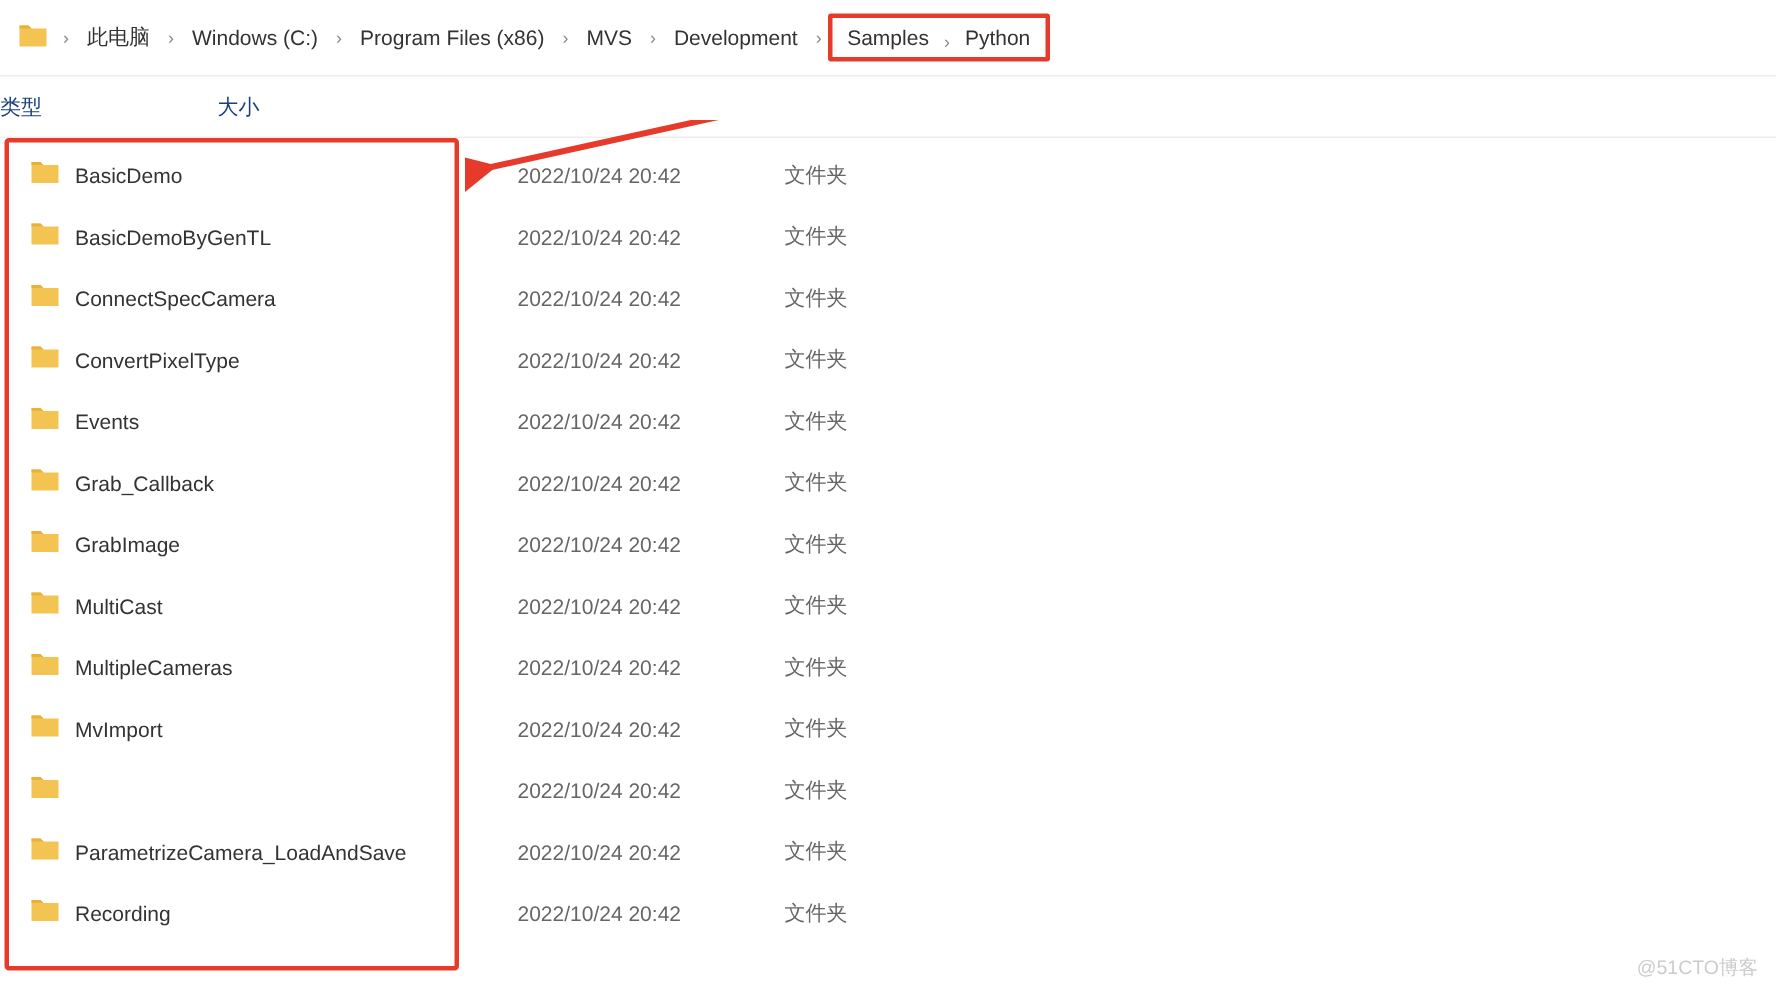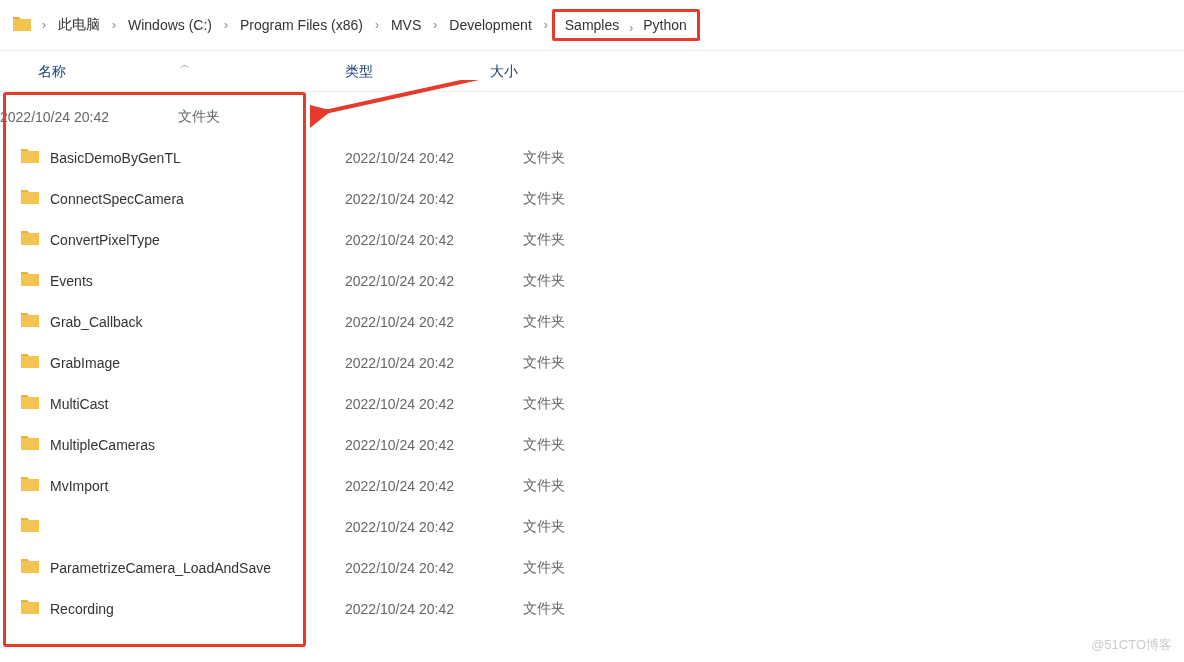--- a/index.html
+++ b/index.html
@@ -132,41 +132,44 @@
   <span class="crumb">Development</span>
   <span class="crumb-sep">›</span>
   <span class="red-box-breadcrumb">
     <span class="crumb">Samples</span>
     <span class="crumb-sep">›</span>
     <span class="crumb">Python</span>
   </span>
 </div>
 
 <div class="columns-header">
-  <div class="col-name">
-    <span>名称</span>
-    <span class="sort-arrow">︿</span>
-  </div>
   <div class="col-type">类型</div>
   <div class="col-size">大小</div>
 </div>
 
 <svg class="arrow-annotation" width="320" height="60">
   <defs>
     <marker id="ahead" markerWidth="14" markerHeight="14" refX="3" refY="7" orient="auto">
       <path d="M0 7 L14 0 L10 7 L14 14 Z" fill="#e63a2b"></path>
     </marker>
   </defs>
   <line x1="296" y1="-30" x2="10" y2="33" stroke="#e63a2b" stroke-width="4" marker-end="url(#ahead)"></line>
 </svg>
 
 <div class="file-list">
   <div class="red-box-list"></div>
   <div id="rows-container">
       <div class="row">
+        <div class="cell-name">
+          <span><svg width="20" height="16" viewBox="0 0 20 16">
+              <path d="M1 3 L1 1 L7 1 L9 3 L19 3 L19 15 L1 15 Z" fill="#f4c452"></path>
+              <path d="M1 1 L7 1 L9 3 L1 3 Z" fill="#e8b23a"></path>
+            </svg></span>
+          <span>BasicDemo</span>
+        </div>
         <div class="cell-date">2022/10/24 20:42</div>
         <div class="cell-type">文件夹</div>
         <div class="cell-size"></div>
       </div>
       <div class="row">
         <div class="cell-name">
           <span><svg width="20" height="16" viewBox="0 0 20 16">
               <path d="M1 3 L1 1 L7 1 L9 3 L19 3 L19 15 L1 15 Z" fill="#f4c452"></path>
               <path d="M1 1 L7 1 L9 3 L1 3 Z" fill="#e8b23a"></path>
             </svg></span>

